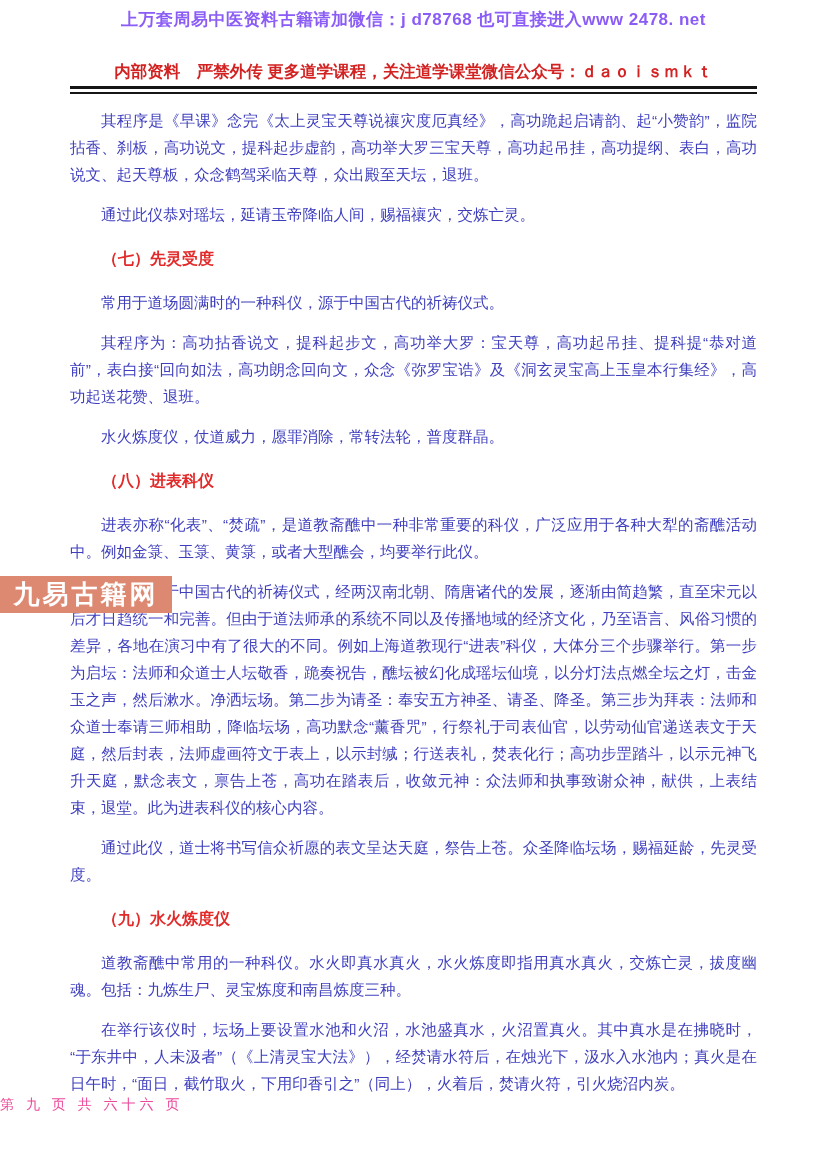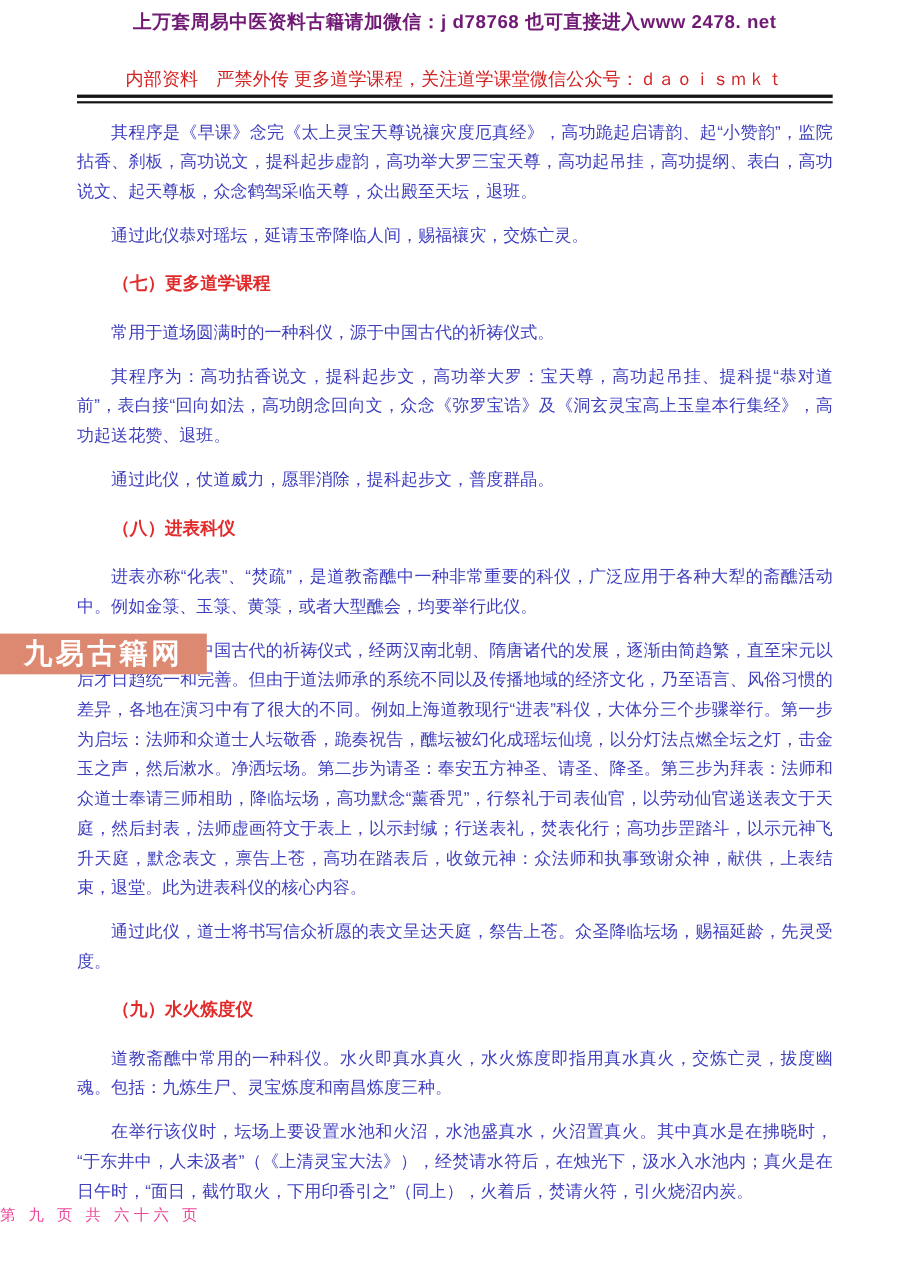--- a/index.html
+++ b/index.html
@@ -10,29 +10,29 @@
     position: relative;
     overflow: hidden;
   }
   .page { position: relative; width: 827px; height: 1170px; }
 
   .top-notice {
     margin: 8px 0 0;
     text-align: center;
     font-size: 17px;
     font-weight: 600;
-    color: #701a75;
+    color: #8b5cf6;
     letter-spacing: 0.5px;
   }
 
   .banner {
     margin: 30px 70px 3px;
     text-align: center;
     font-size: 16.5px;
-    font-weight: normal;
+    font-weight: bold;
     color: #d32222;
     white-space: nowrap;
   }
 
   .rule {
     margin: 2px 70px 0;
     height: 3px;
     border-top: 3px solid #151515;
     border-bottom: 2px solid #151515;
   }
@@ -53,21 +53,21 @@
     text-indent: 2em;
     font-size: 16px;
     line-height: 27px;
     color: #e22a2a;
     font-weight: bold;
   }
 
   .watermark {
     position: absolute;
     left: 0; top: 568px;
-    width: 188px; height: 37px;
+    width: 172px; height: 37px;
     background: #dd8972;
     color: #ffffff;
     font-size: 26px;
     font-weight: bold;
     letter-spacing: 3px;
     display: flex;
     align-items: center;
     justify-content: center;
     font-family: "DejaVu Serif", serif;
   }
@@ -88,24 +88,24 @@
 
   <div class="top-notice">上万套周易中医资料古籍请加微信：j d78768 也可直接进入www 2478. net</div>
 
   <div class="banner">内部资料　严禁外传 更多道学课程，关注道学课堂微信公众号：ｄａｏｉｓｍｋｔ</div>
 
   <div class="rule"></div>
 
   <div class="content">
     <p class="body">其程序是《早课》念完《太上灵宝天尊说禳灾度厄真经》，高功跪起启请韵、起“小赞韵”，监院拈香、刹板，高功说文，提科起步虚韵，高功举大罗三宝天尊，高功起吊挂，高功提纲、表白，高功说文、起天尊板，众念鹤驾采临天尊，众出殿至天坛，退班。</p>
     <p class="body">通过此仪恭对瑶坛，延请玉帝降临人间，赐福禳灾，交炼亡灵。</p>
-    <h3 class="heading">（七）更多道学课程</h3>
+    <h3 class="heading">（七）先灵受度</h3>
     <p class="body">常用于道场圆满时的一种科仪，源于中国古代的祈祷仪式。</p>
     <p class="body">其程序为：高功拈香说文，提科起步文，高功举大罗：宝天尊，高功起吊挂、提科提“恭对道前”，表白接“回向如法，高功朗念回向文，众念《弥罗宝诰》及《洞玄灵宝高上玉皇本行集经》，高功起送花赞、退班。</p>
-    <p class="body">通过此仪，仗道威力，愿罪消除，提科起步文，普度群晶。</p>
+    <p class="body">水火炼度仪，仗道威力，愿罪消除，常转法轮，普度群晶。</p>
     <h3 class="heading">（八）进表科仪</h3>
     <p class="body">进表亦称“化表”、“焚疏”，是道教斋醮中一种非常重要的科仪，广泛应用于各种大犁的斋醮活动中。例如金箓、玉箓、黄箓，或者大型醮会，均要举行此仪。</p>
     <p class="body">进表，源于中国古代的祈祷仪式，经两汉南北朝、隋唐诸代的发展，逐渐由简趋繁，直至宋元以后才日趋统一和完善。但由于道法师承的系统不同以及传播地域的经济文化，乃至语言、风俗习惯的差异，各地在演习中有了很大的不同。例如上海道教现行“进表”科仪，大体分三个步骤举行。第一步为启坛：法师和众道士人坛敬香，跪奏祝告，醮坛被幻化成瑶坛仙境，以分灯法点燃全坛之灯，击金玉之声，然后漱水。净洒坛场。第二步为请圣：奉安五方神圣、请圣、降圣。第三步为拜表：法师和众道士奉请三师相助，降临坛场，高功默念“薰香咒”，行祭礼于司表仙官，以劳动仙官递送表文于天庭，然后封表，法师虚画符文于表上，以示封缄；行送表礼，焚表化行；高功步罡踏斗，以示元神飞升天庭，默念表文，禀告上苍，高功在踏表后，收敛元神：众法师和执事致谢众神，献供，上表结束，退堂。此为进表科仪的核心内容。</p>
     <p class="body">通过此仪，道士将书写信众祈愿的表文呈达天庭，祭告上苍。众圣降临坛场，赐福延龄，先灵受度。</p>
     <h3 class="heading">（九）水火炼度仪</h3>
     <p class="body">道教斋醮中常用的一种科仪。水火即真水真火，水火炼度即指用真水真火，交炼亡灵，拔度幽魂。包括：九炼生尸、灵宝炼度和南昌炼度三种。</p>
     <p class="body">在举行该仪时，坛场上要设置水池和火沼，水池盛真水，火沼置真火。其中真水是在拂晓时，“于东井中，人未汲者”（《上清灵宝大法》），经焚请水符后，在烛光下，汲水入水池内；真火是在日午时，“面日，截竹取火，下用印香引之”（同上），火着后，焚请火符，引火烧沼内炭。</p>
   </div>
 
   <div class="watermark">九易古籍网</div>

